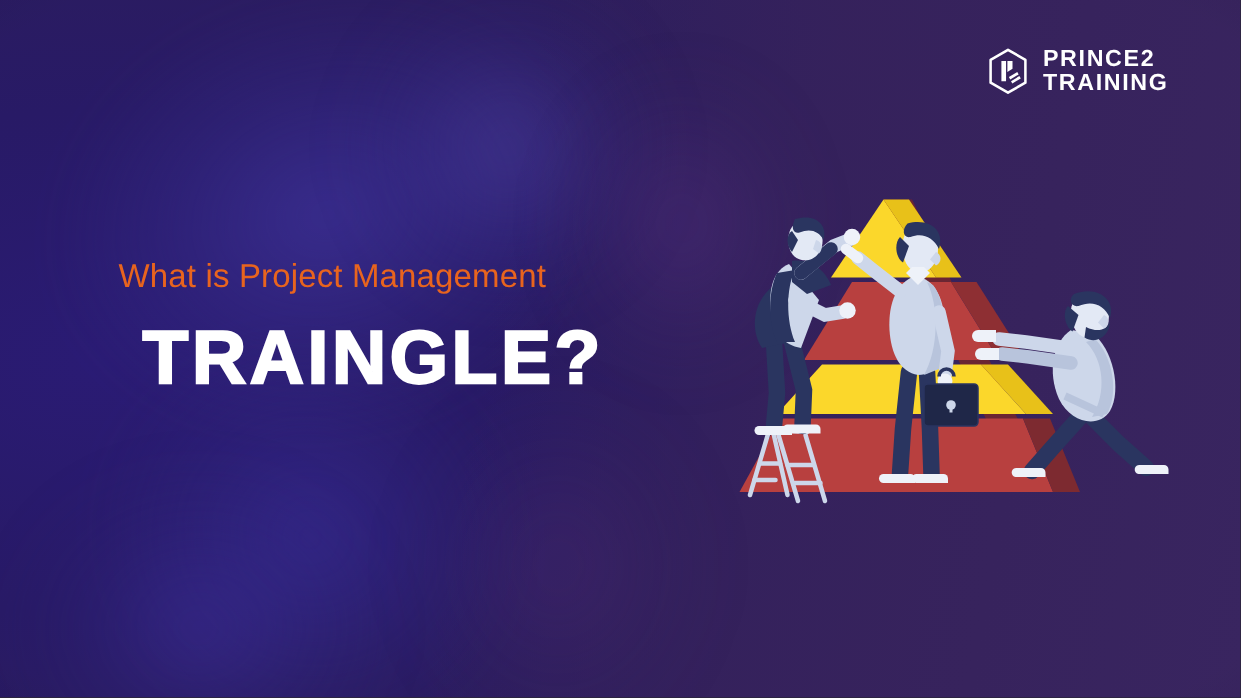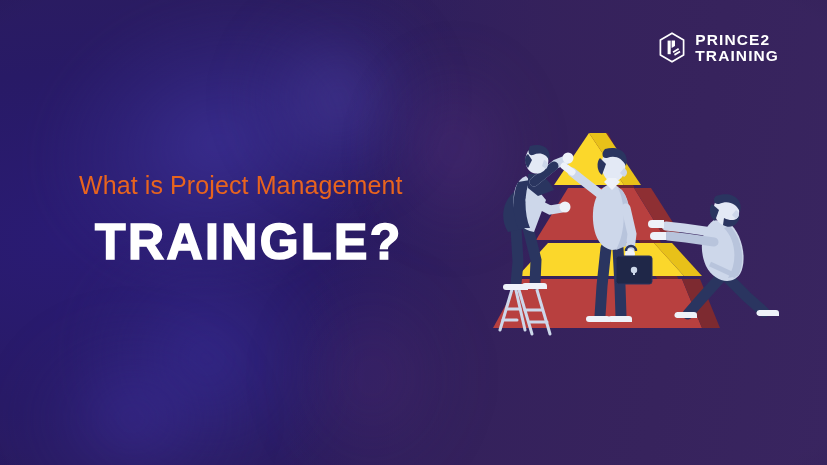--- a/index.html
+++ b/index.html
@@ -67,21 +67,21 @@
   .logo-text{
     display:flex;flex-direction:column;line-height:1.02;
     color:#ffffff;font-weight:bold;font-size:15.5px;letter-spacing:1.1px;
   }
   .logo-text span{display:block;white-space:nowrap;}
 
   
   .copy{position:absolute;left:79px;top:172px;}
   .kicker{
     color:#e8641e;
-    font-size:25px;
+    font-size:22px;
     letter-spacing:0.1px;
     line-height:1.1;
     margin:0 0 9px 0;
     font-weight:normal;
     white-space:nowrap;
   }
   .headline{
     color:#ffffff;
     font-size:50px;
     font-weight:bold;

